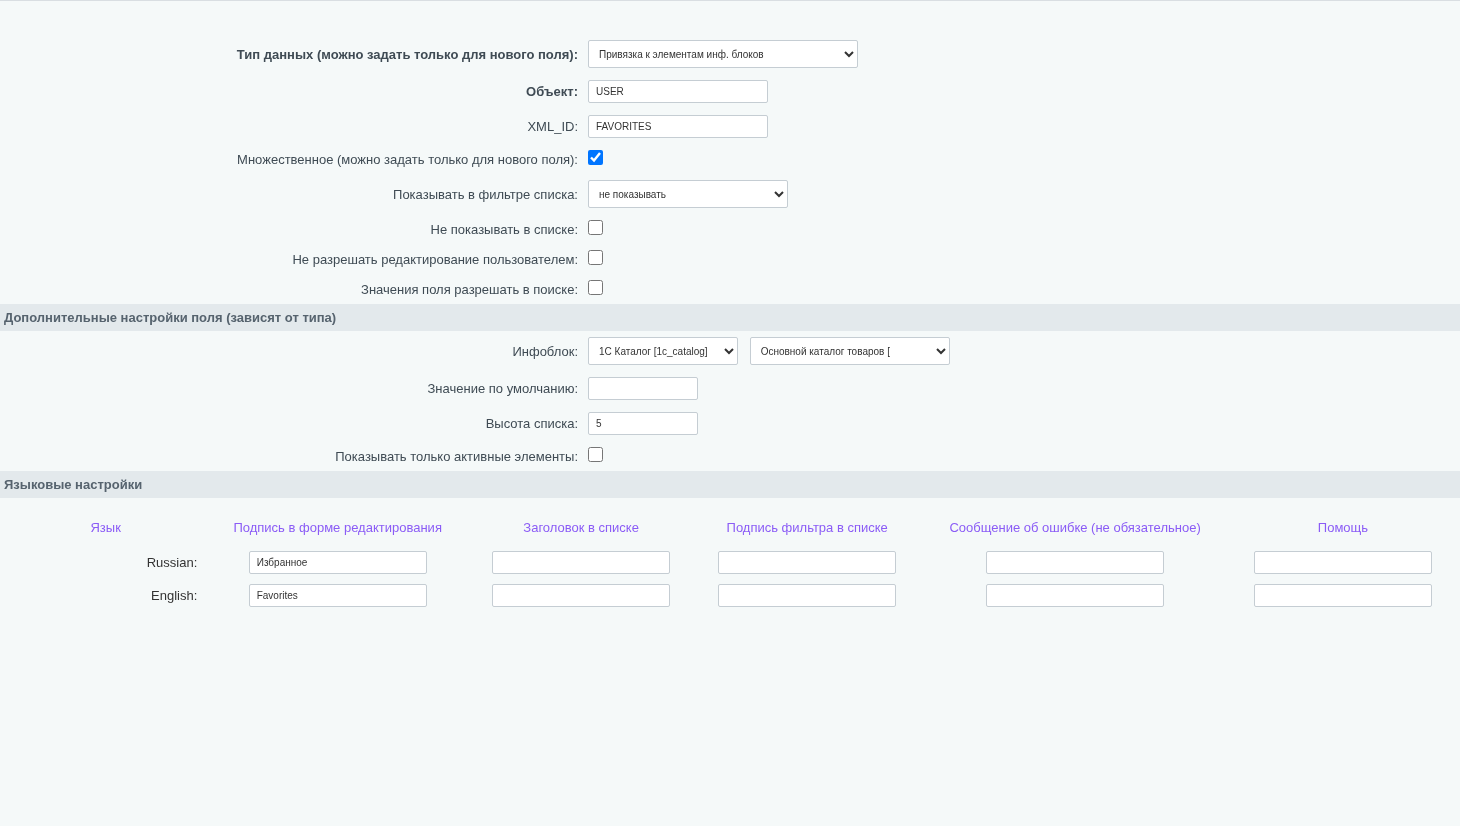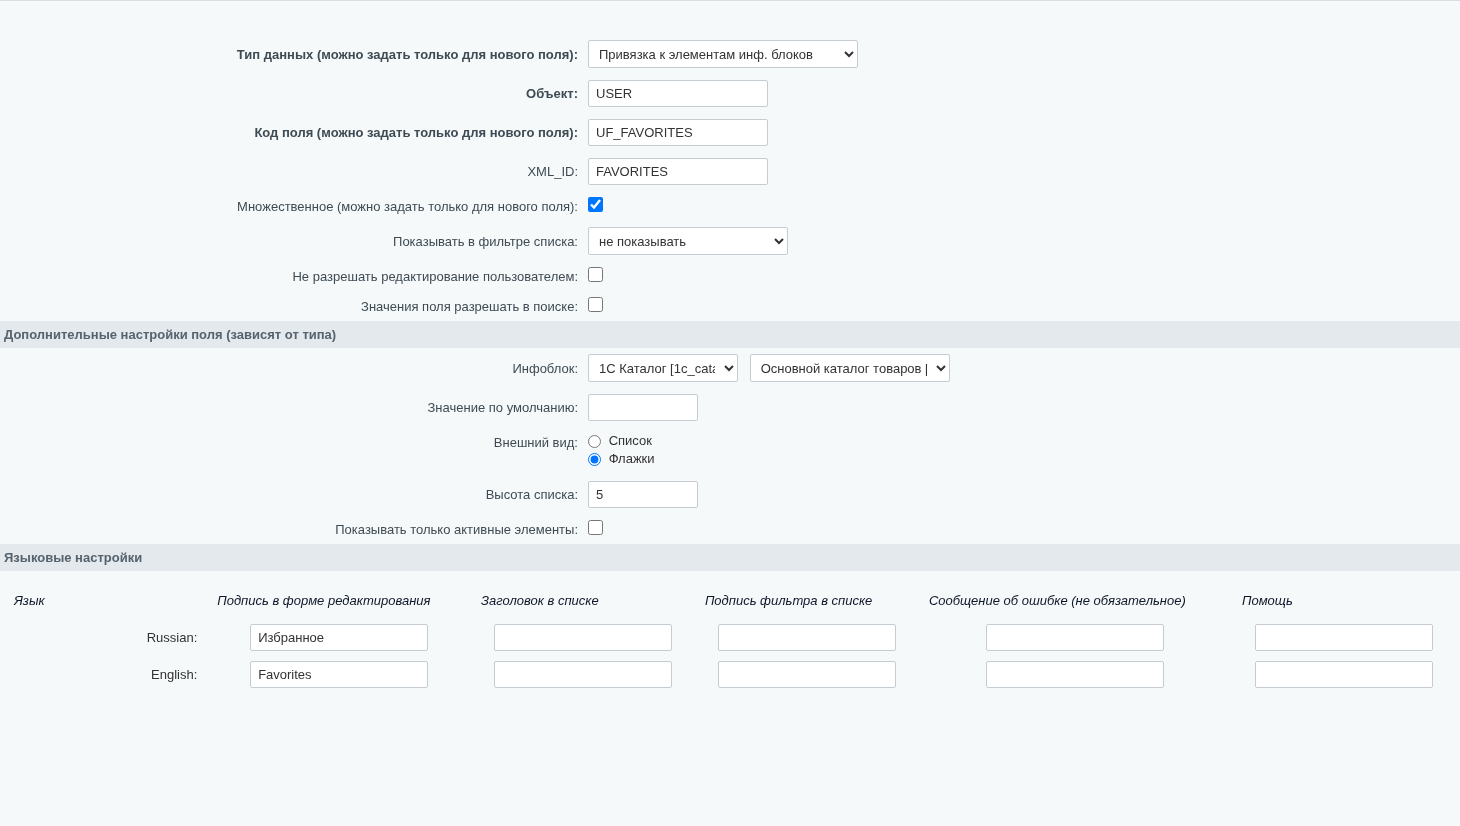--- a/index.html
+++ b/index.html
@@ -30,21 +30,21 @@
     color: #3f4b54;
     padding-right: 6px;
   }
   td.value-cell {
     width: 60%;
     text-align: left;
   }
   .bold { font-weight: bold; }
   input[type="text"], select {
     font-family: inherit;
-    font-size: 13px;
+    font-size: 10px;
     padding: 5px 7px;
     border: 1px solid #c5cdd3;
     border-radius: 2px;
     background: #fff;
     color: #333;
   }
   select { 
     padding: 4px 6px;
     height: 28px;
   }
@@ -72,24 +72,23 @@
     margin-right: 4px;
     vertical-align: middle;
   }
   .lang-table {
     width: 100%;
     border-collapse: separate;
     border-spacing: 0 10px;
   }
   .lang-table th {
     font-weight: normal;
-    color: #0f172a;
+    color: #8b5cf6;
     padding: 6px 10px;
-    text-align: left;
-    font-style: italic;
+    text-align: center;
   }
   .lang-table td {
     padding: 0 10px;
     text-align: center;
   }
   .lang-table td.lang-label {
     text-align: right;
     padding-right: 10px;
     width: 14%;
   }
@@ -117,43 +116,43 @@
         </select>
       </td>
     </tr>
     <tr>
       <td class="label-cell bold">Объект:</td>
       <td class="value-cell">
         <input type="text" class="w180" value="USER" style="">
       </td>
     </tr>
     <tr>
-      <td class="label-cell bold">Код поля (можно задать только для нового поля):</td>
-      <td class="value-cell">
-        <input type="text" class="w180" value="UF_FAVORITES" style="">
-      </td>
-    </tr>
-    <tr>
       <td class="label-cell">XML_ID:</td>
       <td class="value-cell">
         <input type="text" class="w180" value="FAVORITES" style="">
       </td>
     </tr>
     <tr>
       <td class="label-cell">Множественное (можно задать только для нового поля):</td>
       <td class="value-cell">
         <input type="checkbox" class="checkbox" checked="" style="">
       </td>
     </tr>
     <tr>
       <td class="label-cell">Показывать в фильтре списка:</td>
       <td class="value-cell">
         <select class="w200">
           <option>не показывать</option>
         </select>
+      </td>
+    </tr>
+    <tr>
+      <td class="label-cell">Не показывать в списке:</td>
+      <td class="value-cell">
+        <input type="checkbox" class="checkbox" style="">
       </td>
     </tr>
     <tr>
       <td class="label-cell">Не разрешать редактирование пользователем:</td>
       <td class="value-cell">
         <input type="checkbox" class="checkbox" style="">
       </td>
     </tr>
     <tr>
       <td class="label-cell">Значения поля разрешать в поиске:</td>
@@ -174,33 +173,20 @@
           <select class="w200">
             <option>Основной каталог товаров [</option>
           </select>
         </span>
       </td>
     </tr>
     <tr>
       <td class="label-cell">Значение по умолчанию:</td>
       <td class="value-cell">
         <input type="text" class="w110" value="" style="">
-      </td>
-    </tr>
-    <tr>
-      <td class="label-cell" style="vertical-align:top;padding-top:8px">Внешний вид:</td>
-      <td class="value-cell">
-        <label class="radio-row">
-          <input type="radio" name="appearance" style="">
-          <span>Список</span>
-        </label>
-        <label class="radio-row">
-          <input type="radio" name="appearance" checked="" style="">
-          <span>Флажки</span>
-        </label>
       </td>
     </tr>
     <tr>
       <td class="label-cell">Высота списка:</td>
       <td class="value-cell">
         <input type="text" class="w110" value="5" style="">
       </td>
     </tr>
     <tr>
       <td class="label-cell">Показывать только активные элементы:</td>

